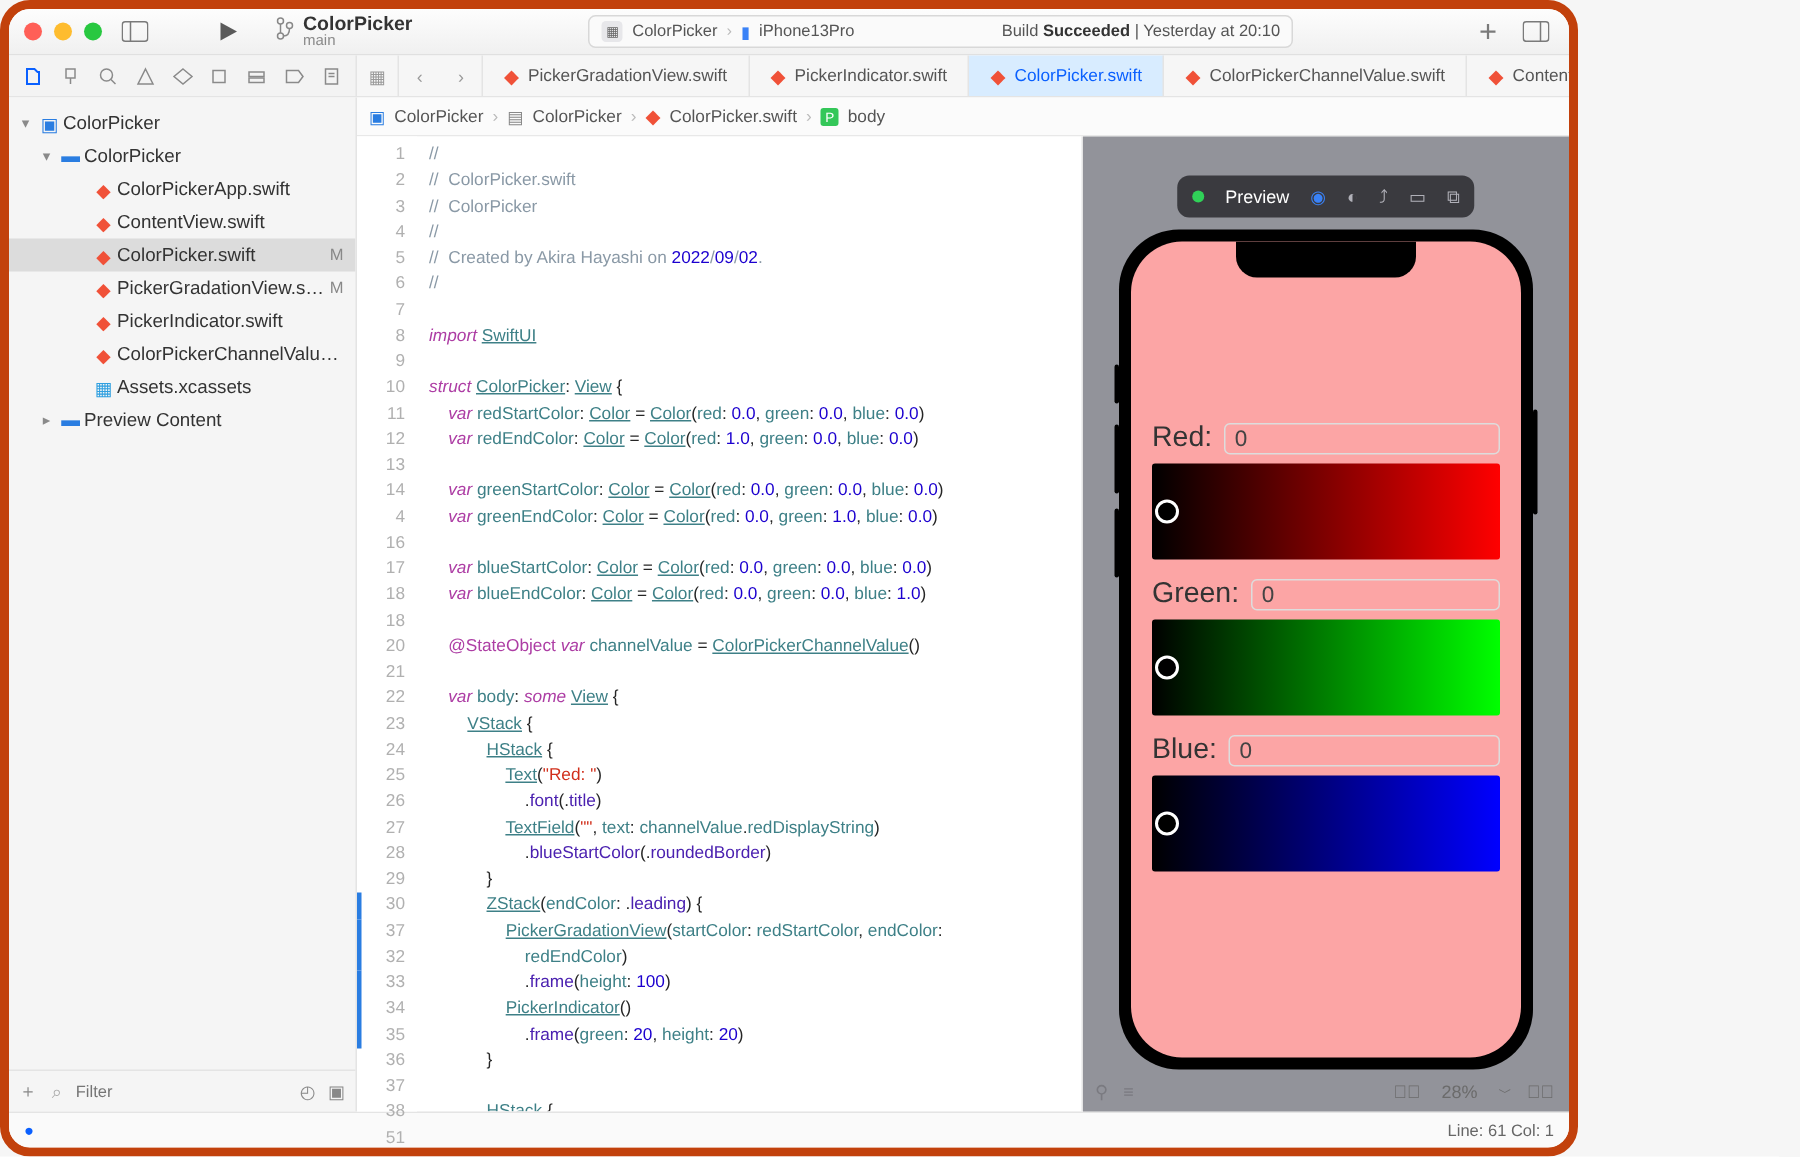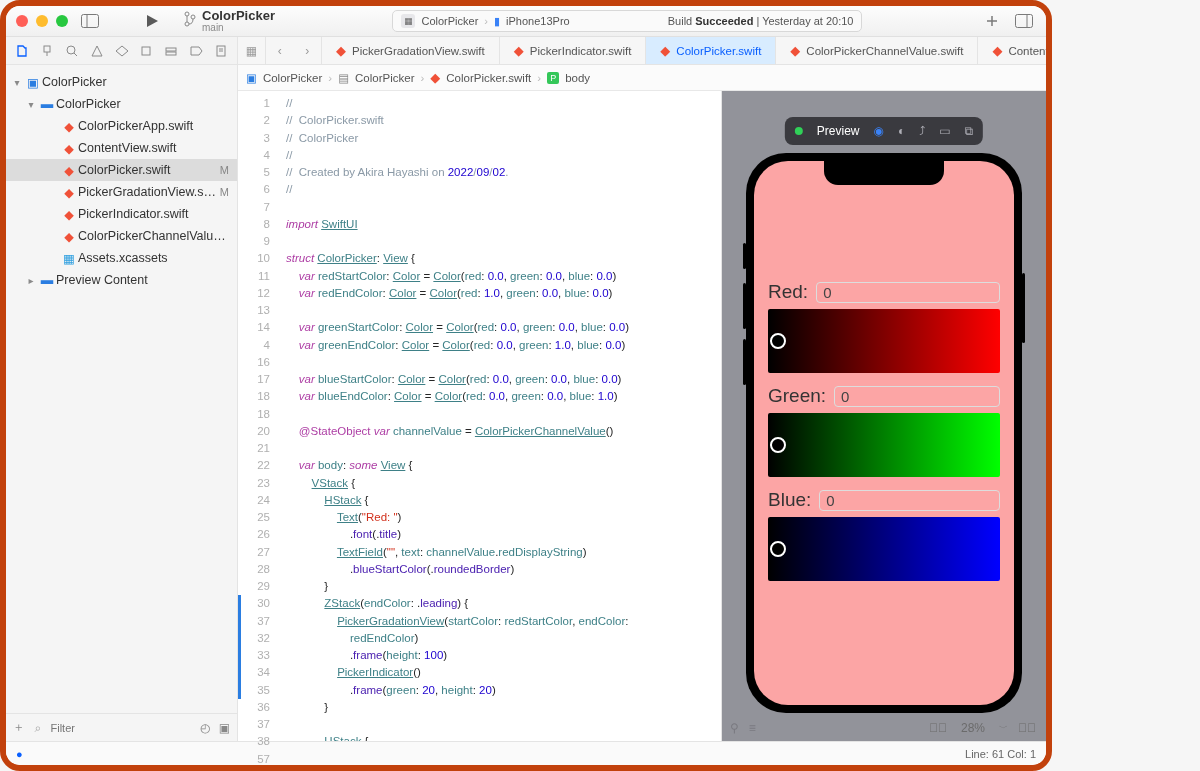--- a/index.html
+++ b/index.html
@@ -366,21 +366,21 @@
               <div class="ln">29</div>
               <div class="ln mark">30</div>
               <div class="ln mark">37</div>
               <div class="ln mark">32</div>
               <div class="ln mark">33</div>
               <div class="ln mark">34</div>
               <div class="ln mark">35</div>
               <div class="ln">36</div>
               <div class="ln">37</div>
               <div class="ln">38</div>
-              <div class="ln">57</div>
+              <div class="ln">51</div>
               <div class="ln">40</div>
             </div>
           <div class="code" id="code"><span class="cm">//</span>
 <span class="cm">//  ColorPicker.swift</span>
 <span class="cm">//  ColorPicker</span>
 <span class="cm">//</span>
 <span class="cm">//  Created by Akira Hayashi on <span class="nm">2022</span>/<span class="nm">09</span>/<span class="nm">02</span>.</span>
 <span class="cm">//</span>
 
 <span class="kw">import</span> <span class="ty">SwiftUI</span>

